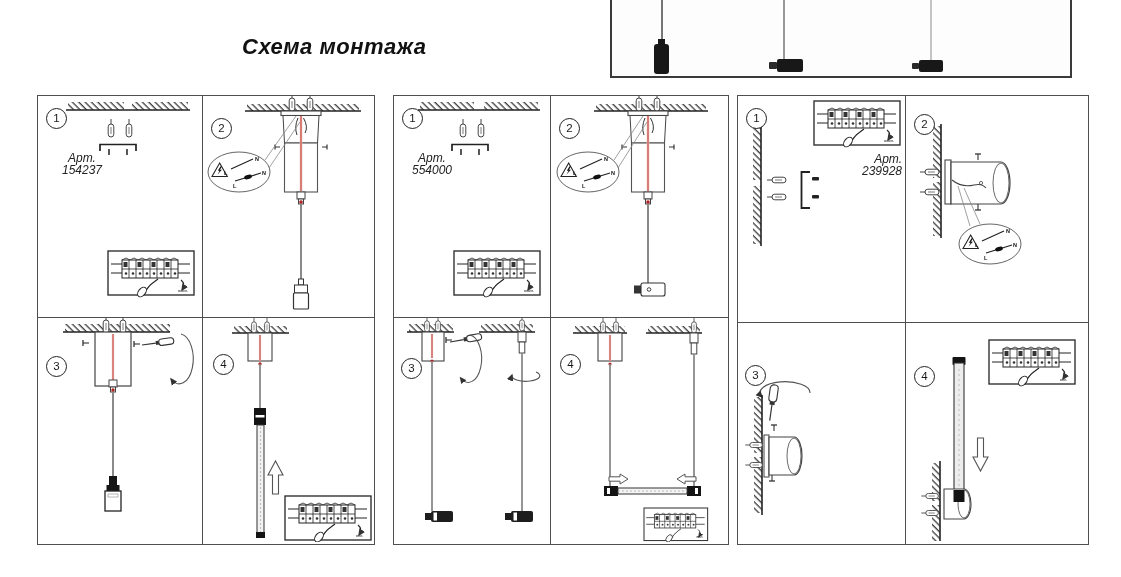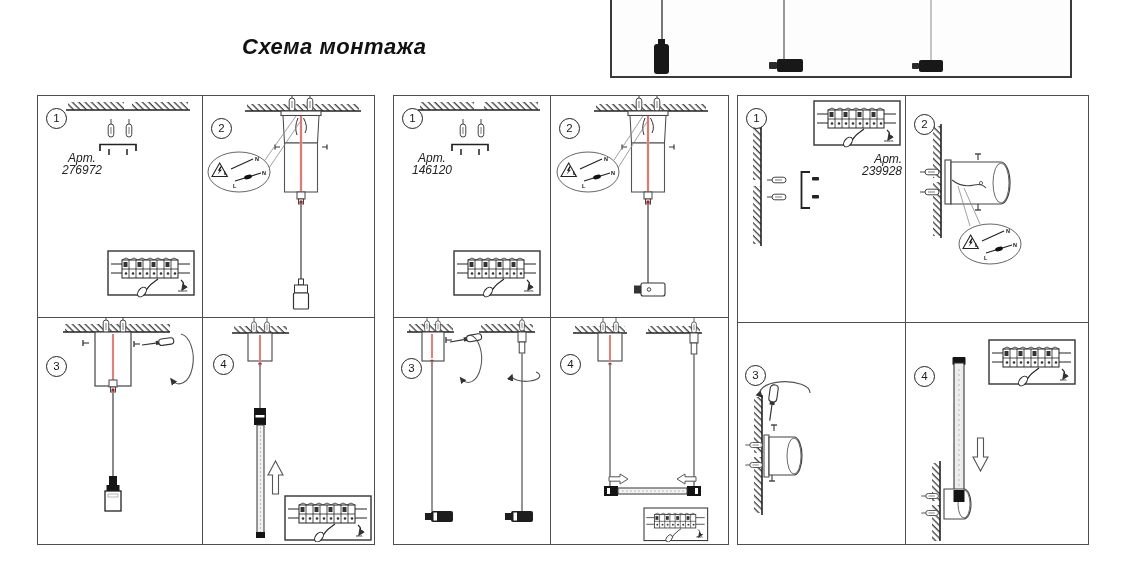--- a/index.html
+++ b/index.html
@@ -153,21 +153,21 @@
     <div class="cable" style="left:318px;top:0;height:68px;background:#c4c4c4;"></div>
     <div class="pbody" style="left:307px;top:66px;width:24px;height:12px;border-radius:2px;"></div>
     <div class="pbody" style="left:300px;top:69px;width:7px;height:6px;background:#2a2a2a;border-radius:1px;"></div>
   </div>
 
   <div class="panel" style="left:37px;top:95px;width:338px;height:450px;grid-template-columns:165px auto;grid-template-rows:222px auto;">
     <div class="cell b-r b-b">
       <div class="badge" style="left:8px;top:12px;">1</div>
       <div class="art" style="left:14px;top:56px;width:60px;text-align:center;">
         <div>Арт.</div>
-        <div>276972</div>
+        <div>154237</div>
       </div>
       <svg width="165" height="222" viewBox="0 0 165 222">
         <rect x="30" y="6" width="56" height="8" fill="url(#hat)"></rect>
         <rect x="94" y="6" width="56" height="8" fill="url(#hat)"></rect>
         <line x1="28" y1="14" x2="152" y2="14" stroke="#222" stroke-width="1.6"></line>
         <use href="#anchV" transform="translate(73,27)"></use>
         <use href="#anchV" transform="translate(91,27)"></use>
         <path d="M62,55 V48.5 H98 V55" fill="none" stroke="#222" stroke-width="1.7"></path>
         <path d="M71,53 v6 M89,53 v6" stroke="#222" stroke-width="1.5"></path>
         <g transform="translate(70,155)">
@@ -249,21 +249,21 @@
         </g>
       </svg>
     </div>
   </div>
 
   <div class="panel" style="left:393px;top:95px;width:336px;height:450px;grid-template-columns:157px auto;grid-template-rows:222px auto;">
     <div class="cell b-r b-b">
       <div class="badge" style="left:8px;top:12px;">1</div>
       <div class="art" style="left:8px;top:56px;width:60px;text-align:center;">
         <div>Арт.</div>
-        <div>146120</div>
+        <div>554000</div>
       </div>
       <svg width="157" height="222" viewBox="0 0 157 222">
         <rect x="26" y="6" width="54" height="8" fill="url(#hat)"></rect>
         <rect x="90" y="6" width="54" height="8" fill="url(#hat)"></rect>
         <line x1="24" y1="14" x2="146" y2="14" stroke="#222" stroke-width="1.6"></line>
         <use href="#anchV" transform="translate(69,27)"></use>
         <use href="#anchV" transform="translate(87,27)"></use>
         <path d="M58,55 V48.5 H94 V55" fill="none" stroke="#222" stroke-width="1.7"></path>
         <path d="M67,53 v6 M85,53 v6" stroke="#222" stroke-width="1.5"></path>
         <g transform="translate(60,155)">

